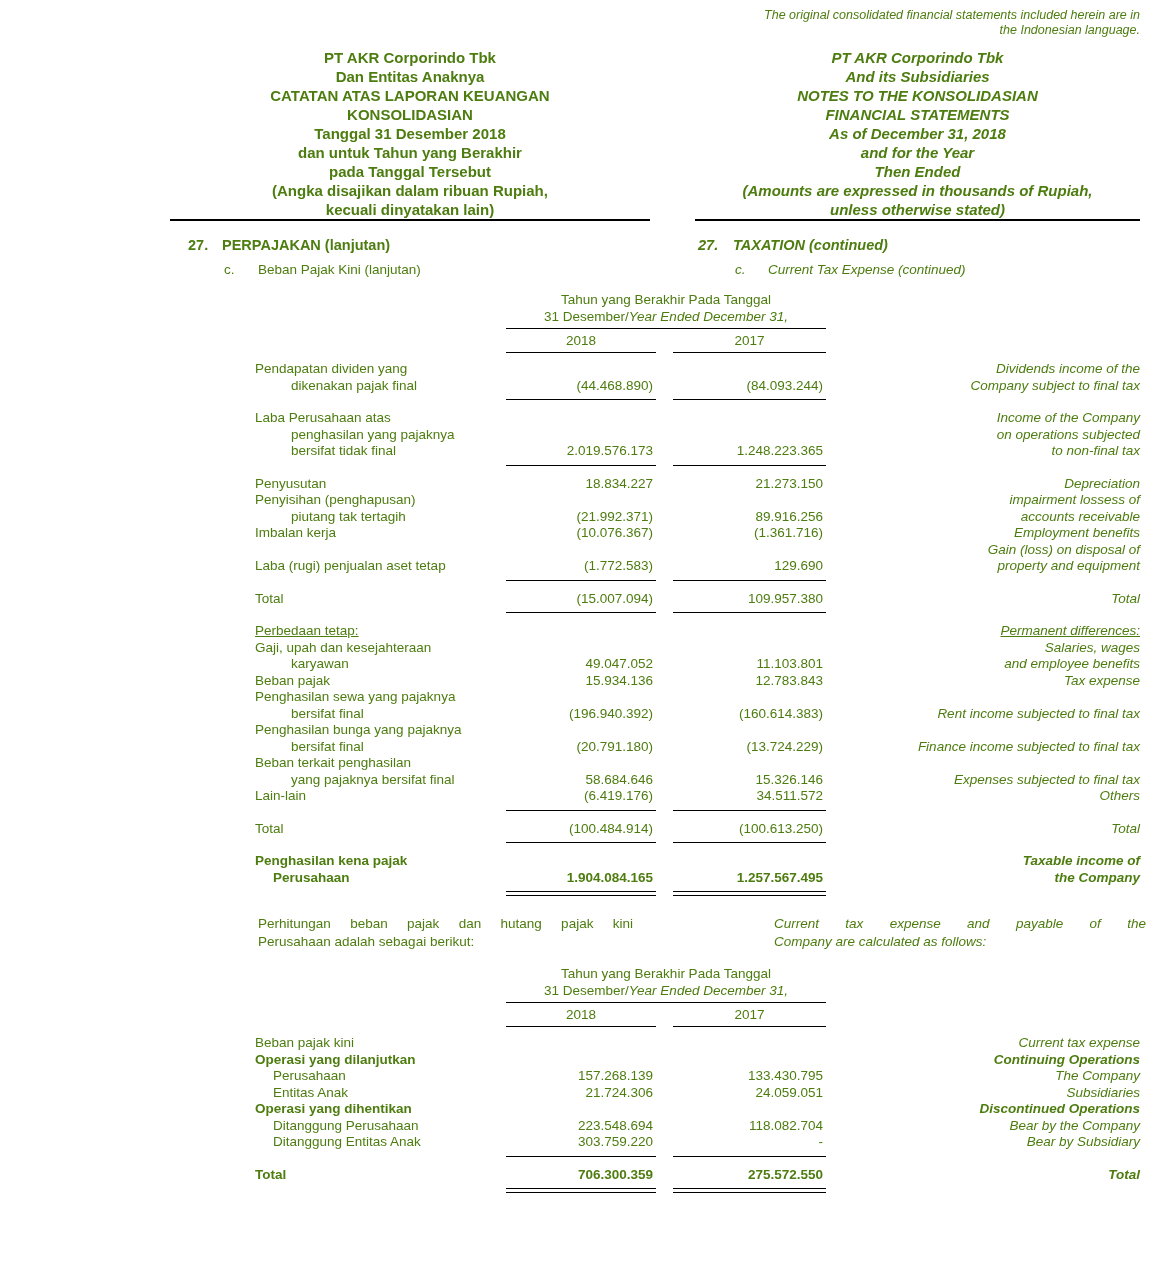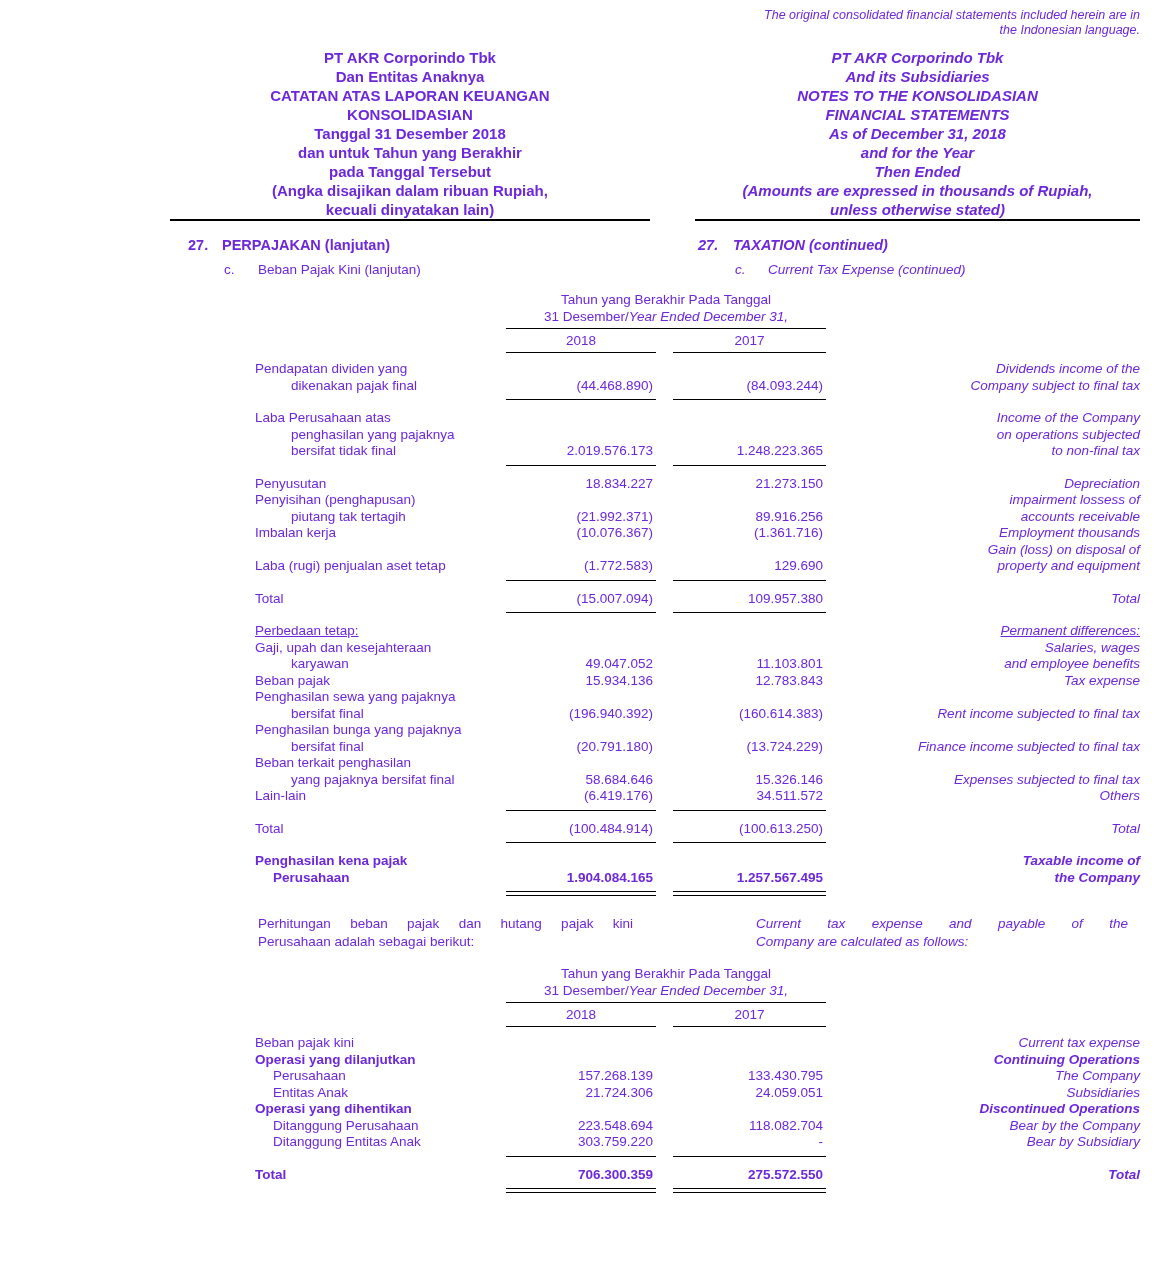--- a/index.html
+++ b/index.html
@@ -1,18 +1,18 @@
 <!DOCTYPE html>
 <html><head>
 <meta charset="utf-8">
 <style>
   html,body { margin:0; padding:0; background:#fff; }
   .page {
     position:relative; width:1157px; height:1271px; background:#fff;
-    font-family:"Liberation Sans","DejaVu Sans",sans-serif; color:#6d28d9;
+    font-family:"Liberation Sans","DejaVu Sans",sans-serif; color:#4d7c0f;
     box-sizing:border-box; padding:6px 17px 0 170px; overflow:hidden;
   }
   .it { font-style:italic; }
 
   .top-note { text-align:right; font-style:italic; font-size:12.5px; line-height:15px; margin-top:2px; }
 
   .hdr-row { display:grid; grid-template-columns:480px 445px; column-gap:45px; margin-top:10px; }
   .hdr { text-align:center; font-weight:bold; font-size:15px; line-height:19px; border-bottom:2.5px solid #000; }
   .hdr.en { font-style:italic; }
 
@@ -42,21 +42,21 @@
   .r.b { font-weight:bold; }
   .r.u .c1, .r.u .c4 { text-decoration:underline; }
   .r.ind  .c1 { padding-left:36px; }
   .r.ind2 .c1 { padding-left:18px; }
 
   .ru { display:grid; grid-template-columns:251px 150px 17px 153px 1fr; height:16px; }
   .ru .la { grid-column:2; border-top:1.8px solid #000; margin-top:5px; height:0; }
   .ru .lb { grid-column:4; border-top:1.8px solid #000; margin-top:5px; height:0; }
   .ru.dbl .la, .ru.dbl .lb { height:3.2px; border-bottom:1.8px solid #000; }
 
-  .para-row { display:grid; grid-template-columns:480px 445px; column-gap:36px; margin-top:13px; font-size:13.5px; line-height:17.5px; }
+  .para-row { display:grid; grid-template-columns:480px 445px; column-gap:54px; margin-top:13px; font-size:13.5px; line-height:17.5px; }
   .para-id { margin-left:88px; width:375px; }
   .para-en { margin-left:70px; width:372px; font-style:italic; }
   .jst { text-align:justify; text-align-last:justify; }
 </style>
 </head>
 <body>
 
 <div class="page">
 
   <div class="top-note">
@@ -170,21 +170,21 @@
     <div class="r ind">
         <span class="c1">piutang tak tertagih</span>
         <span class="c2">(21.992.371)</span>
         <span class="c3">89.916.256</span>
         <span class="c4">accounts receivable</span>
       </div>
     <div class="r">
         <span class="c1">Imbalan kerja</span>
         <span class="c2">(10.076.367)</span>
         <span class="c3">(1.361.716)</span>
-        <span class="c4">Employment thousands</span>
+        <span class="c4">Employment benefits</span>
       </div>
     <div class="r">
         <span class="c4">Gain (loss) on disposal of</span>
       </div>
     <div class="r">
         <span class="c1">Laba (rugi) penjualan aset tetap</span>
         <span class="c2">(1.772.583)</span>
         <span class="c3">129.690</span>
         <span class="c4">property and equipment</span>
       </div>

